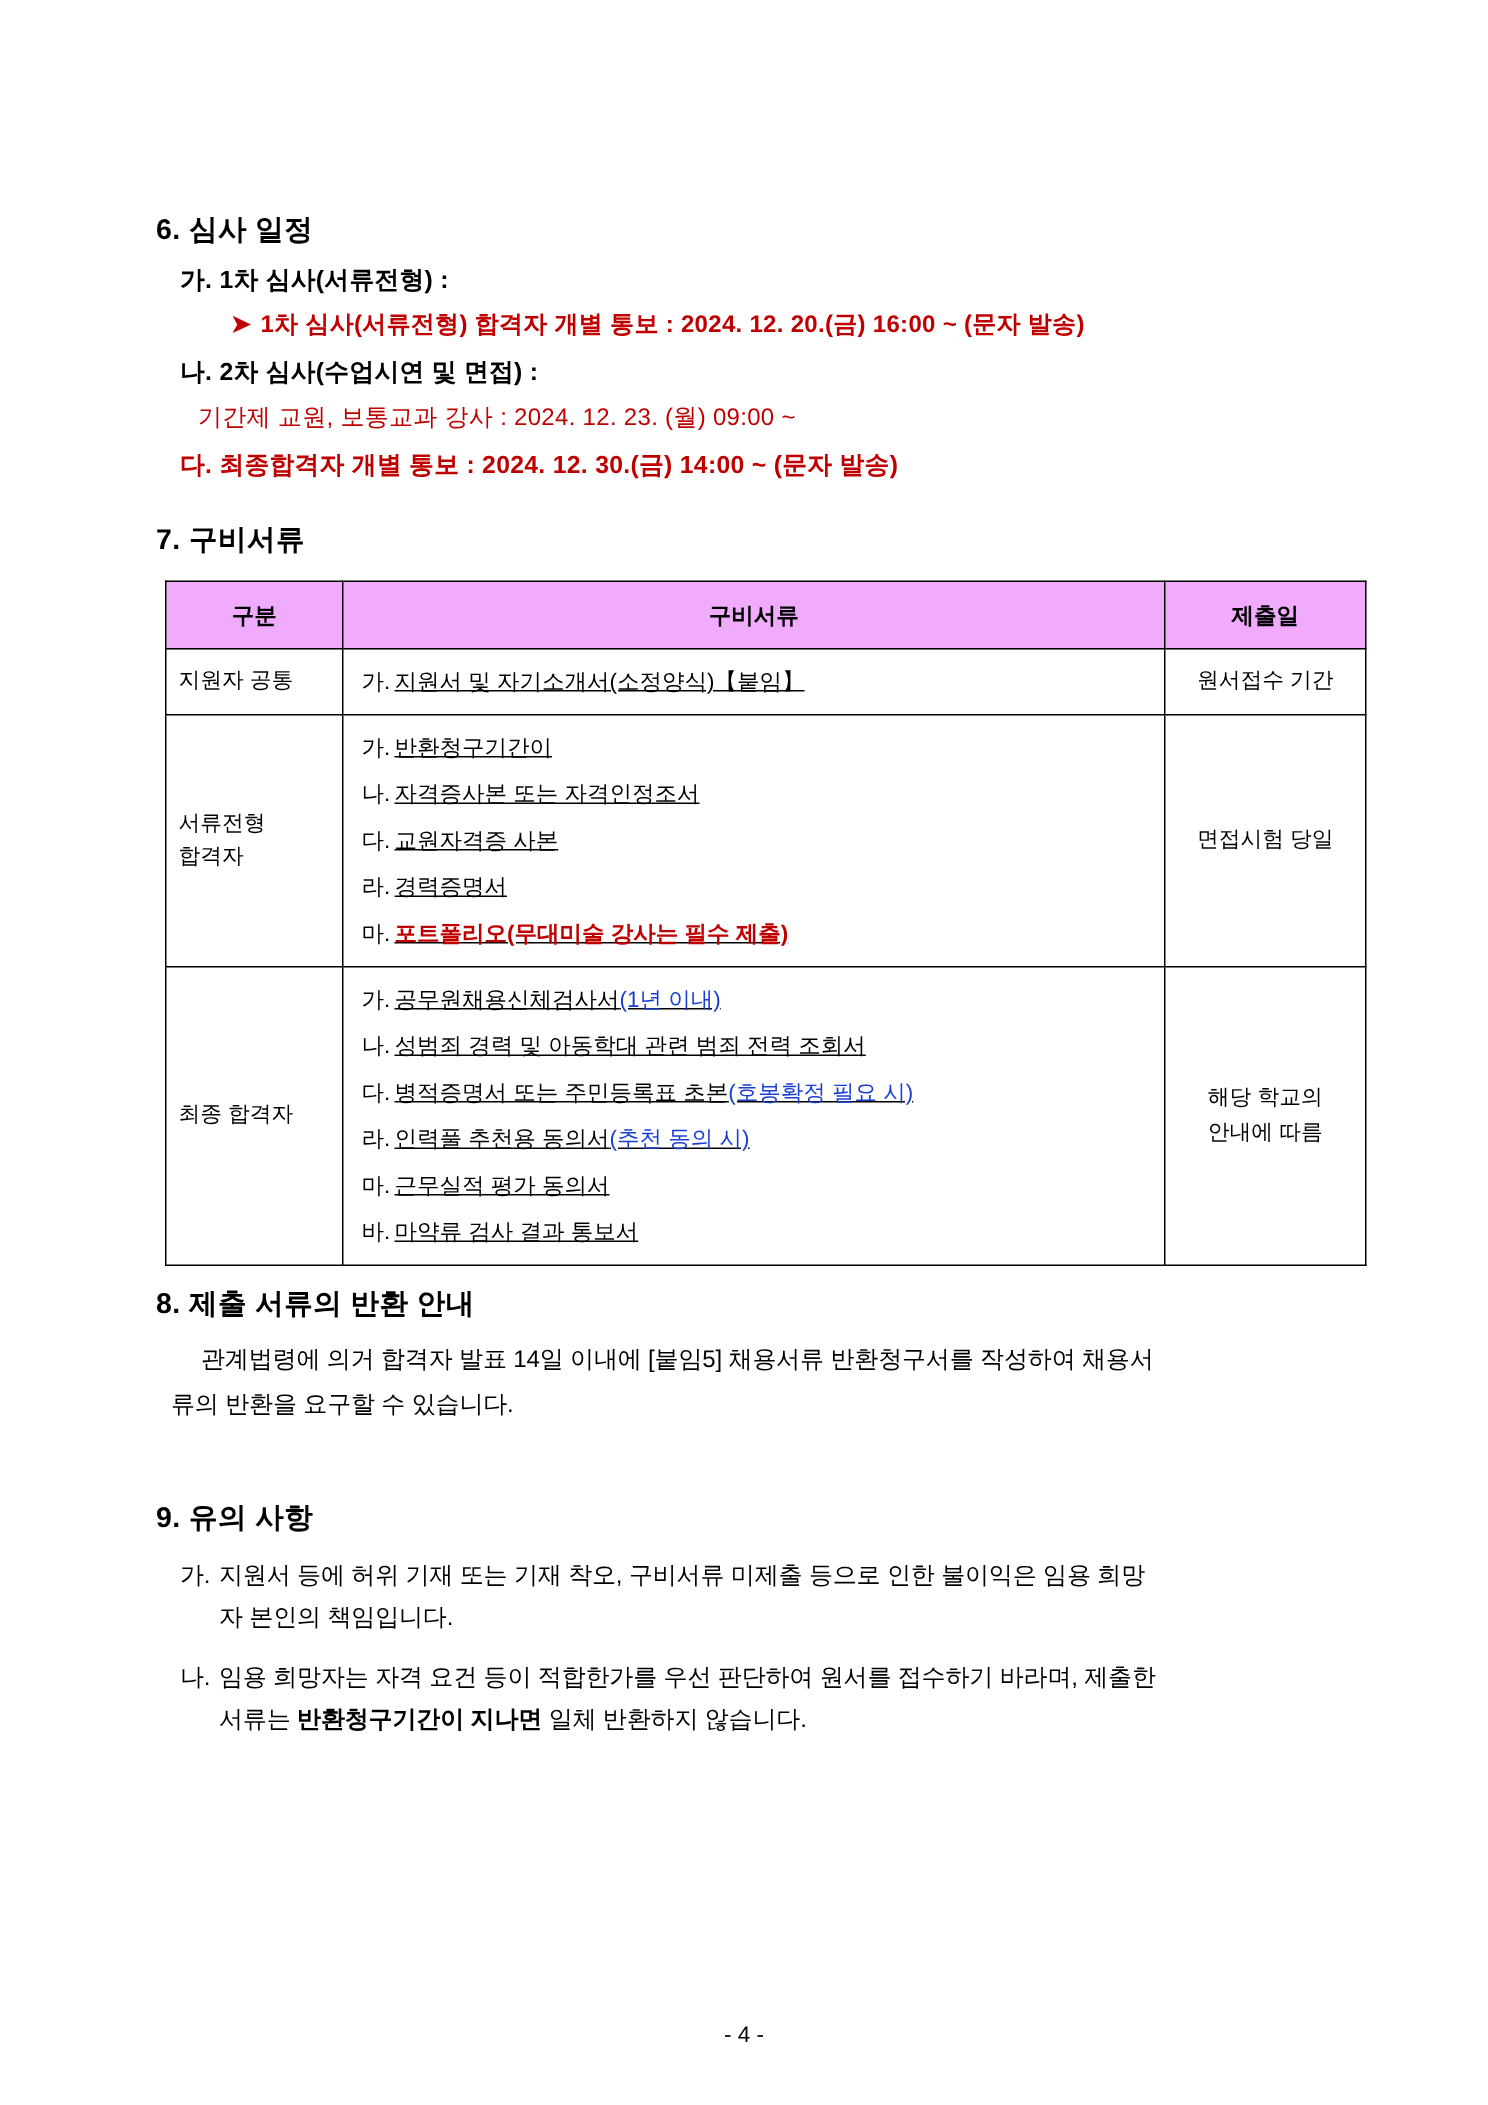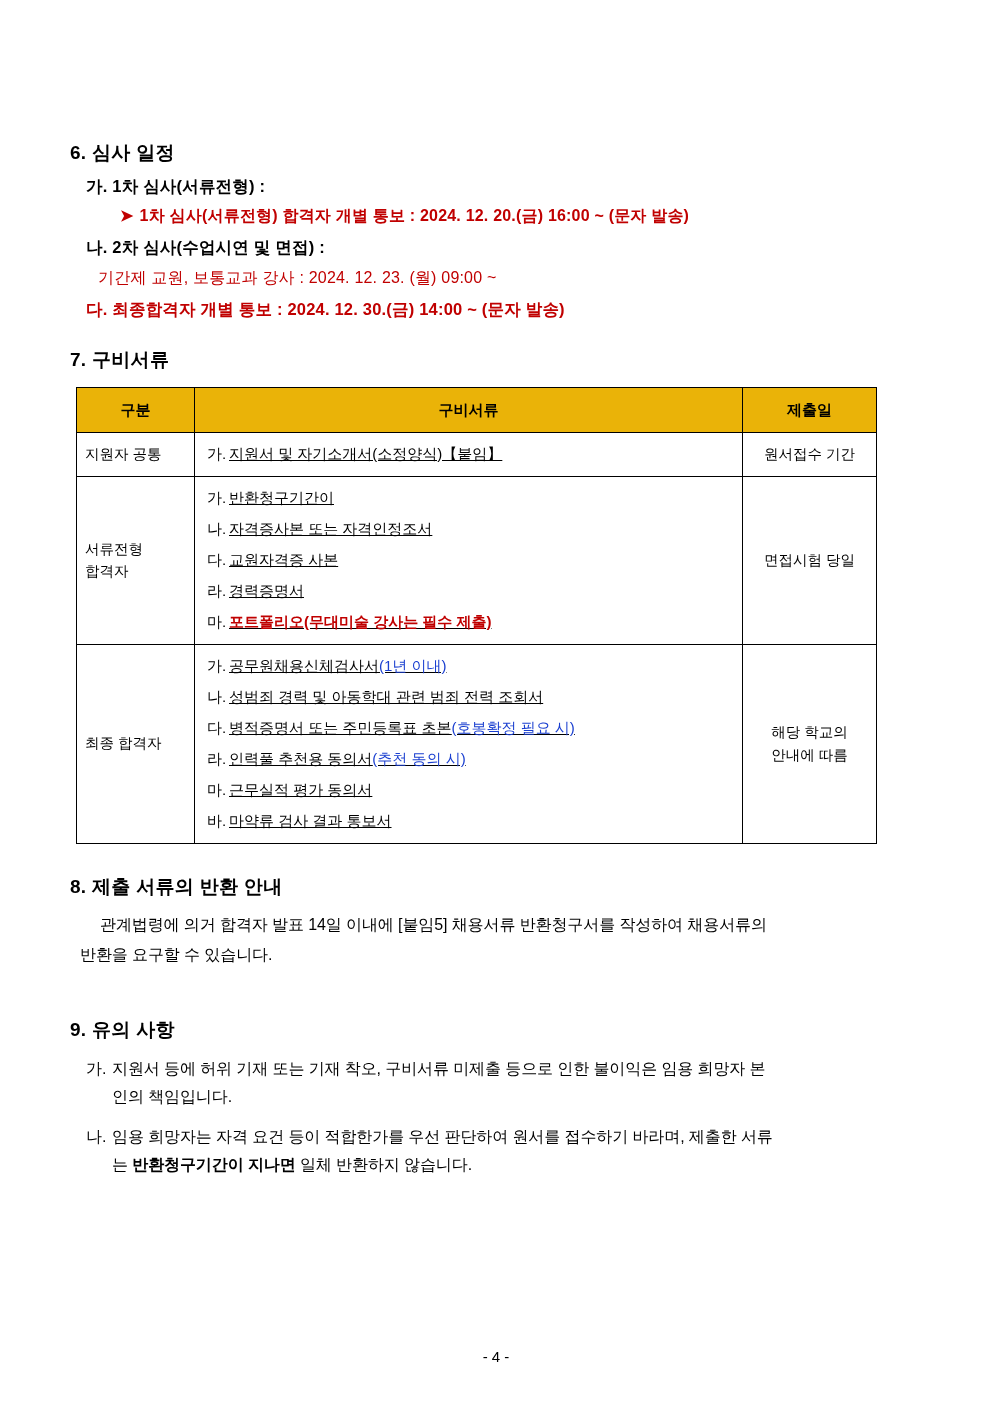--- a/index.html
+++ b/index.html
@@ -11,21 +11,21 @@
     width: 992px;
     height: 1403px;
     font-family: "Liberation Serif", "DejaVu Serif", serif;
     color: #000000;
     position: relative;
   }
   .page {
     box-sizing: border-box;
     width: 836px;
     height: 1403px;
-    padding: 140px 62px 40px 64px;
+    padding: 140px 62px 40px 98px;
     position: relative;
   }
   .h-sec {
     font-family: "Liberation Sans", sans-serif;
     font-weight: bold;
     font-size: 19px;
     letter-spacing: 0.3px;
     margin: 0 0 10px 6px;
   }
   .sec6 { margin-bottom: 6px; }
@@ -64,21 +64,21 @@
     table-layout: fixed;
   }
   table.docs td, table.docs th {
     border: 1px solid #000000;
     padding: 6px 8px;
     font-family: "Liberation Sans", sans-serif;
     font-size: 14.5px;
     vertical-align: middle;
   }
   table.docs thead th {
-    background: #eab308;
+    background: #f0abfc;
     text-align: center;
     font-weight: bold;
     font-size: 15px;
     height: 32px;
     font-family: Liberation Serif, serif;
   }
   .col-a { width: 118px; }
   .col-b { width: 548px; }
   .col-c { width: 134px; }
   td.cat {
@@ -93,21 +93,21 @@
     line-height: 1.6;
   }
   td.items { padding: 8px 10px; text-decoration: underline; }
   .item-line {
     padding: 6px 0 6px 4px;
     font-size: 15px;
   }
   .idx { display: inline-block; min-width: 22px; }
   .note { color: #1a3fd0; }
   .redbold { color: #c00000; font-weight: bold; }
-  .h-sec8 { margin-top: 30px; }
+  .h-sec8 { margin-top: 12px; }
   .para {
     font-family: "Liberation Sans", sans-serif;
     font-size: 16px;
     line-height: 1.85;
     margin: 10px 0 0 16px;
     letter-spacing: -0.1px;
   }
   .para .ind { display: inline-block; width: 20px; }
   .h-sec9 { margin-top: 48px; }
   .li9 {

